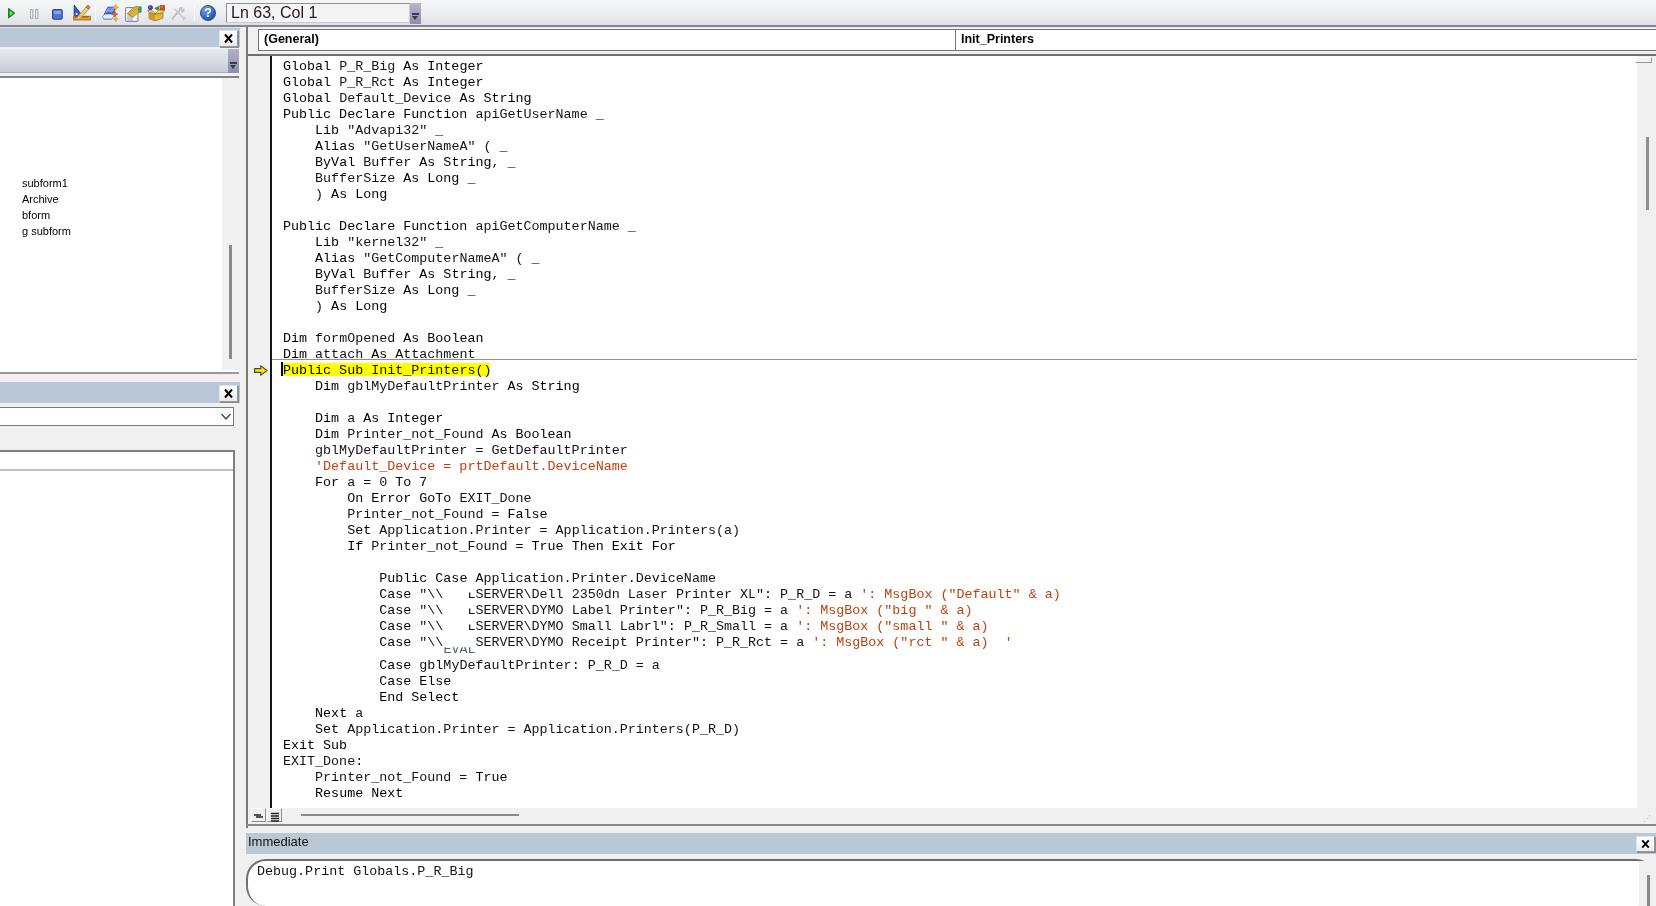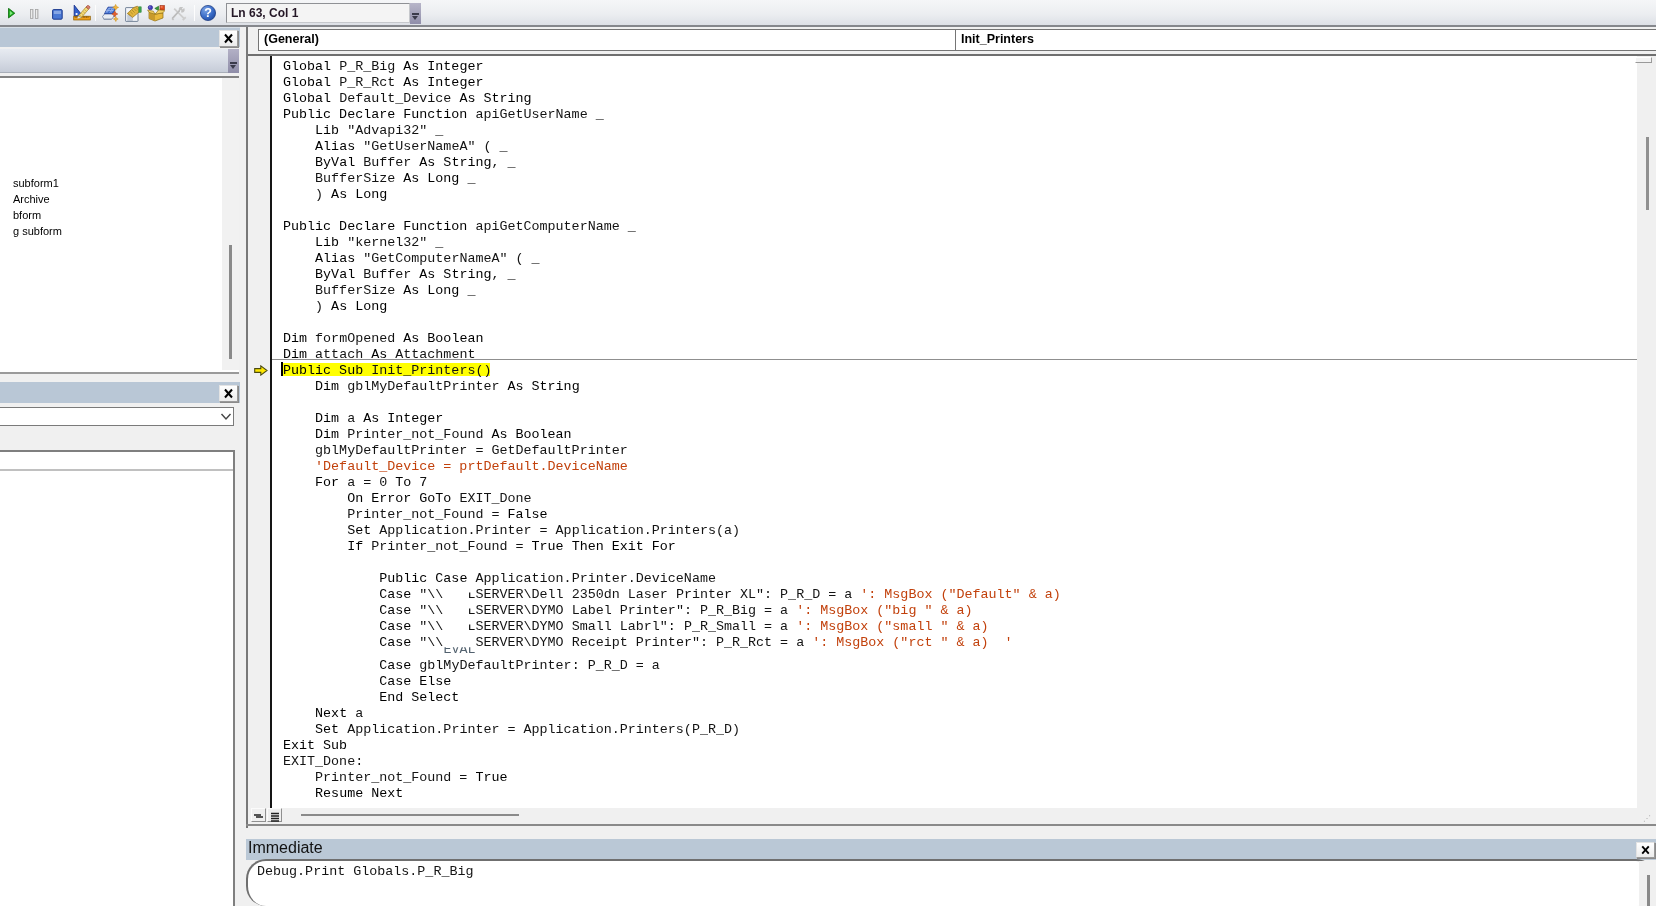--- a/index.html
+++ b/index.html
@@ -8,21 +8,21 @@
   .abs { position:absolute; }
   
   #toolbar { left:0; top:0; width:1656px; height:27px;
     background:linear-gradient(#f5f6f8 0%, #eceef1 55%, #dde0e6 100%);
     border-bottom:2px solid #85878c; }
   .tbico { position:absolute; top:4px; }
   .tbsep { position:absolute; top:5px; width:1px; height:16px; background:#b5b8bd;
     border-right:1px solid #fdfdfd; }
   #lnbox { left:226px; top:3px; width:184px; height:20px; background:#f4f4f4;
     border:1px solid #8f9195; border-right-color:#c6c8cc; border-bottom-color:#c6c8cc;
-    font-size:12px; color:#241726; line-height:18px; padding-left:4px;font-weight:bold; }
+    font-size:16px; color:#241726; line-height:18px; padding-left:4px; }
   #lntail { left:410px; top:3px; width:11px; height:21px;
     background:linear-gradient(#b7b5c9, #908ea9); }
   #lntail .g1 { position:absolute; left:2px; top:10px; width:7px; height:1.5px; background:#3a3a4a; }
   #lntail .g2 { position:absolute; left:2px; top:13px; width:0; height:0;
     border-left:3.5px solid transparent; border-right:3.5px solid transparent;
     border-top:4px solid #3a3a4a; }
   
   #proj-title { left:0; top:27px; width:240px; height:20px; background:#b9c7d6;
     border-top:1px solid #d7dfe7; }
   .xbtn { position:absolute; background:linear-gradient(#ffffff,#ececec);
@@ -32,21 +32,21 @@
     background:linear-gradient(#e7ebf1 0%, #d9dee7 45%, #c6ccd8 100%);
     border-bottom:1px solid #a8aeb8; }
   #proj-cap { left:228px; top:49px; width:11px; height:24px;
     background:linear-gradient(#b3b1c6,#8f8da8); }
   #proj-cap .g1 { position:absolute; left:2px; top:13px; width:7px; height:1.5px; background:#3a3a4a; }
   #proj-cap .g2 { position:absolute; left:2px; top:16px; width:0; height:0;
     border-left:3.5px solid transparent; border-right:3.5px solid transparent;
     border-top:4px solid #3a3a4a; }
   #proj-list { left:0; top:76px; width:239px; height:298px; background:#ffffff;
     border-top:2px solid #828282; border-bottom:2px solid #9a9a9a; }
-  #proj-list .item { position:absolute; left:1px; font-size:11px; color:#000;padding-left:12px; }
+  #proj-list .item { position:absolute; left:10px; font-size:11px; color:#000;padding-left:12px; }
   #proj-sb { position:absolute; left:222px; top:0; width:17px; height:292px; background:#f1f1f1; }
   #proj-thumb { position:absolute; left:7px; top:167px; width:2.5px; height:114px; background:#8a8a8a; }
   
   #prop-title { left:0; top:382px; width:240px; height:21px; background:#b9c7d6; }
   #prop-combo { left:0; top:407px; width:234px; height:19px; background:#fff;
     border:1px solid #7a7a7a; border-left:none; }
   #prop-grid { left:0; top:450px; width:235px; height:456px; background:#fff;
     border-top:2px solid #7f7f7f; border-right:2px solid #7f7f7f; }
   #prop-grid .row { position:absolute; left:0; top:17px; width:233px; height:1.5px; background:#c0c0c0; }
   
@@ -73,21 +73,21 @@
     border:1px solid #9a9a9a; border-top-color:#fff; border-left-color:#fff; }
   #vthumb { position:absolute; left:9px; top:81px; width:3px; height:73px; background:#909090; }
   #hscroll { left:248px; top:808px; width:1408px; height:14px; background:#f0f0f0; }
   .splitbtn { position:absolute; top:0; width:15px; height:14px; background:#efefef;
     border:1px solid #8f8f8f; border-top-color:#fbfbfb; border-left-color:#fbfbfb; }
   #hthumb { position:absolute; left:53px; top:6px; width:218px; height:2px; background:#8a8a8a; }
   #grip { position:absolute; right:3px; top:8px; width:10px; height:6px; color:#a8a8a8; font-size:8px; line-height:5px; }
   #code-bborder { left:246px; top:824px; width:1410px; height:2px; background:#8a8a8a; }
   
   #imm-title { left:246px; top:833px; width:1410px; height:21px; background:#bac8d6;
-    font-size:16px; color:#111; line-height:18.5px; padding-left:2px;margin-top:6px; }
+    font-size:13px; color:#111; line-height:18.5px; padding-left:2px; }
   #imm-body { left:246px; top:859px; width:1410px; height:47px; background:#fff;
     border-top:2px solid #6f6f6f; border-left:2px solid #6f6f6f;border-radius:20px; }
   #imm-text { position:absolute; left:1px; top:3px; font-family:"Liberation Mono", monospace;
     font-size:13.36px; color:#131313; white-space:pre; }
   #imm-sb { position:absolute; left:1391px; top:0; width:17px; height:45px; background:#f0f0f0; }
   #imm-thumb { position:absolute; left:8px; top:14px; width:3px; height:31px; background:#8a8a8a; }
 </style>
 </head>
 <body>
 

